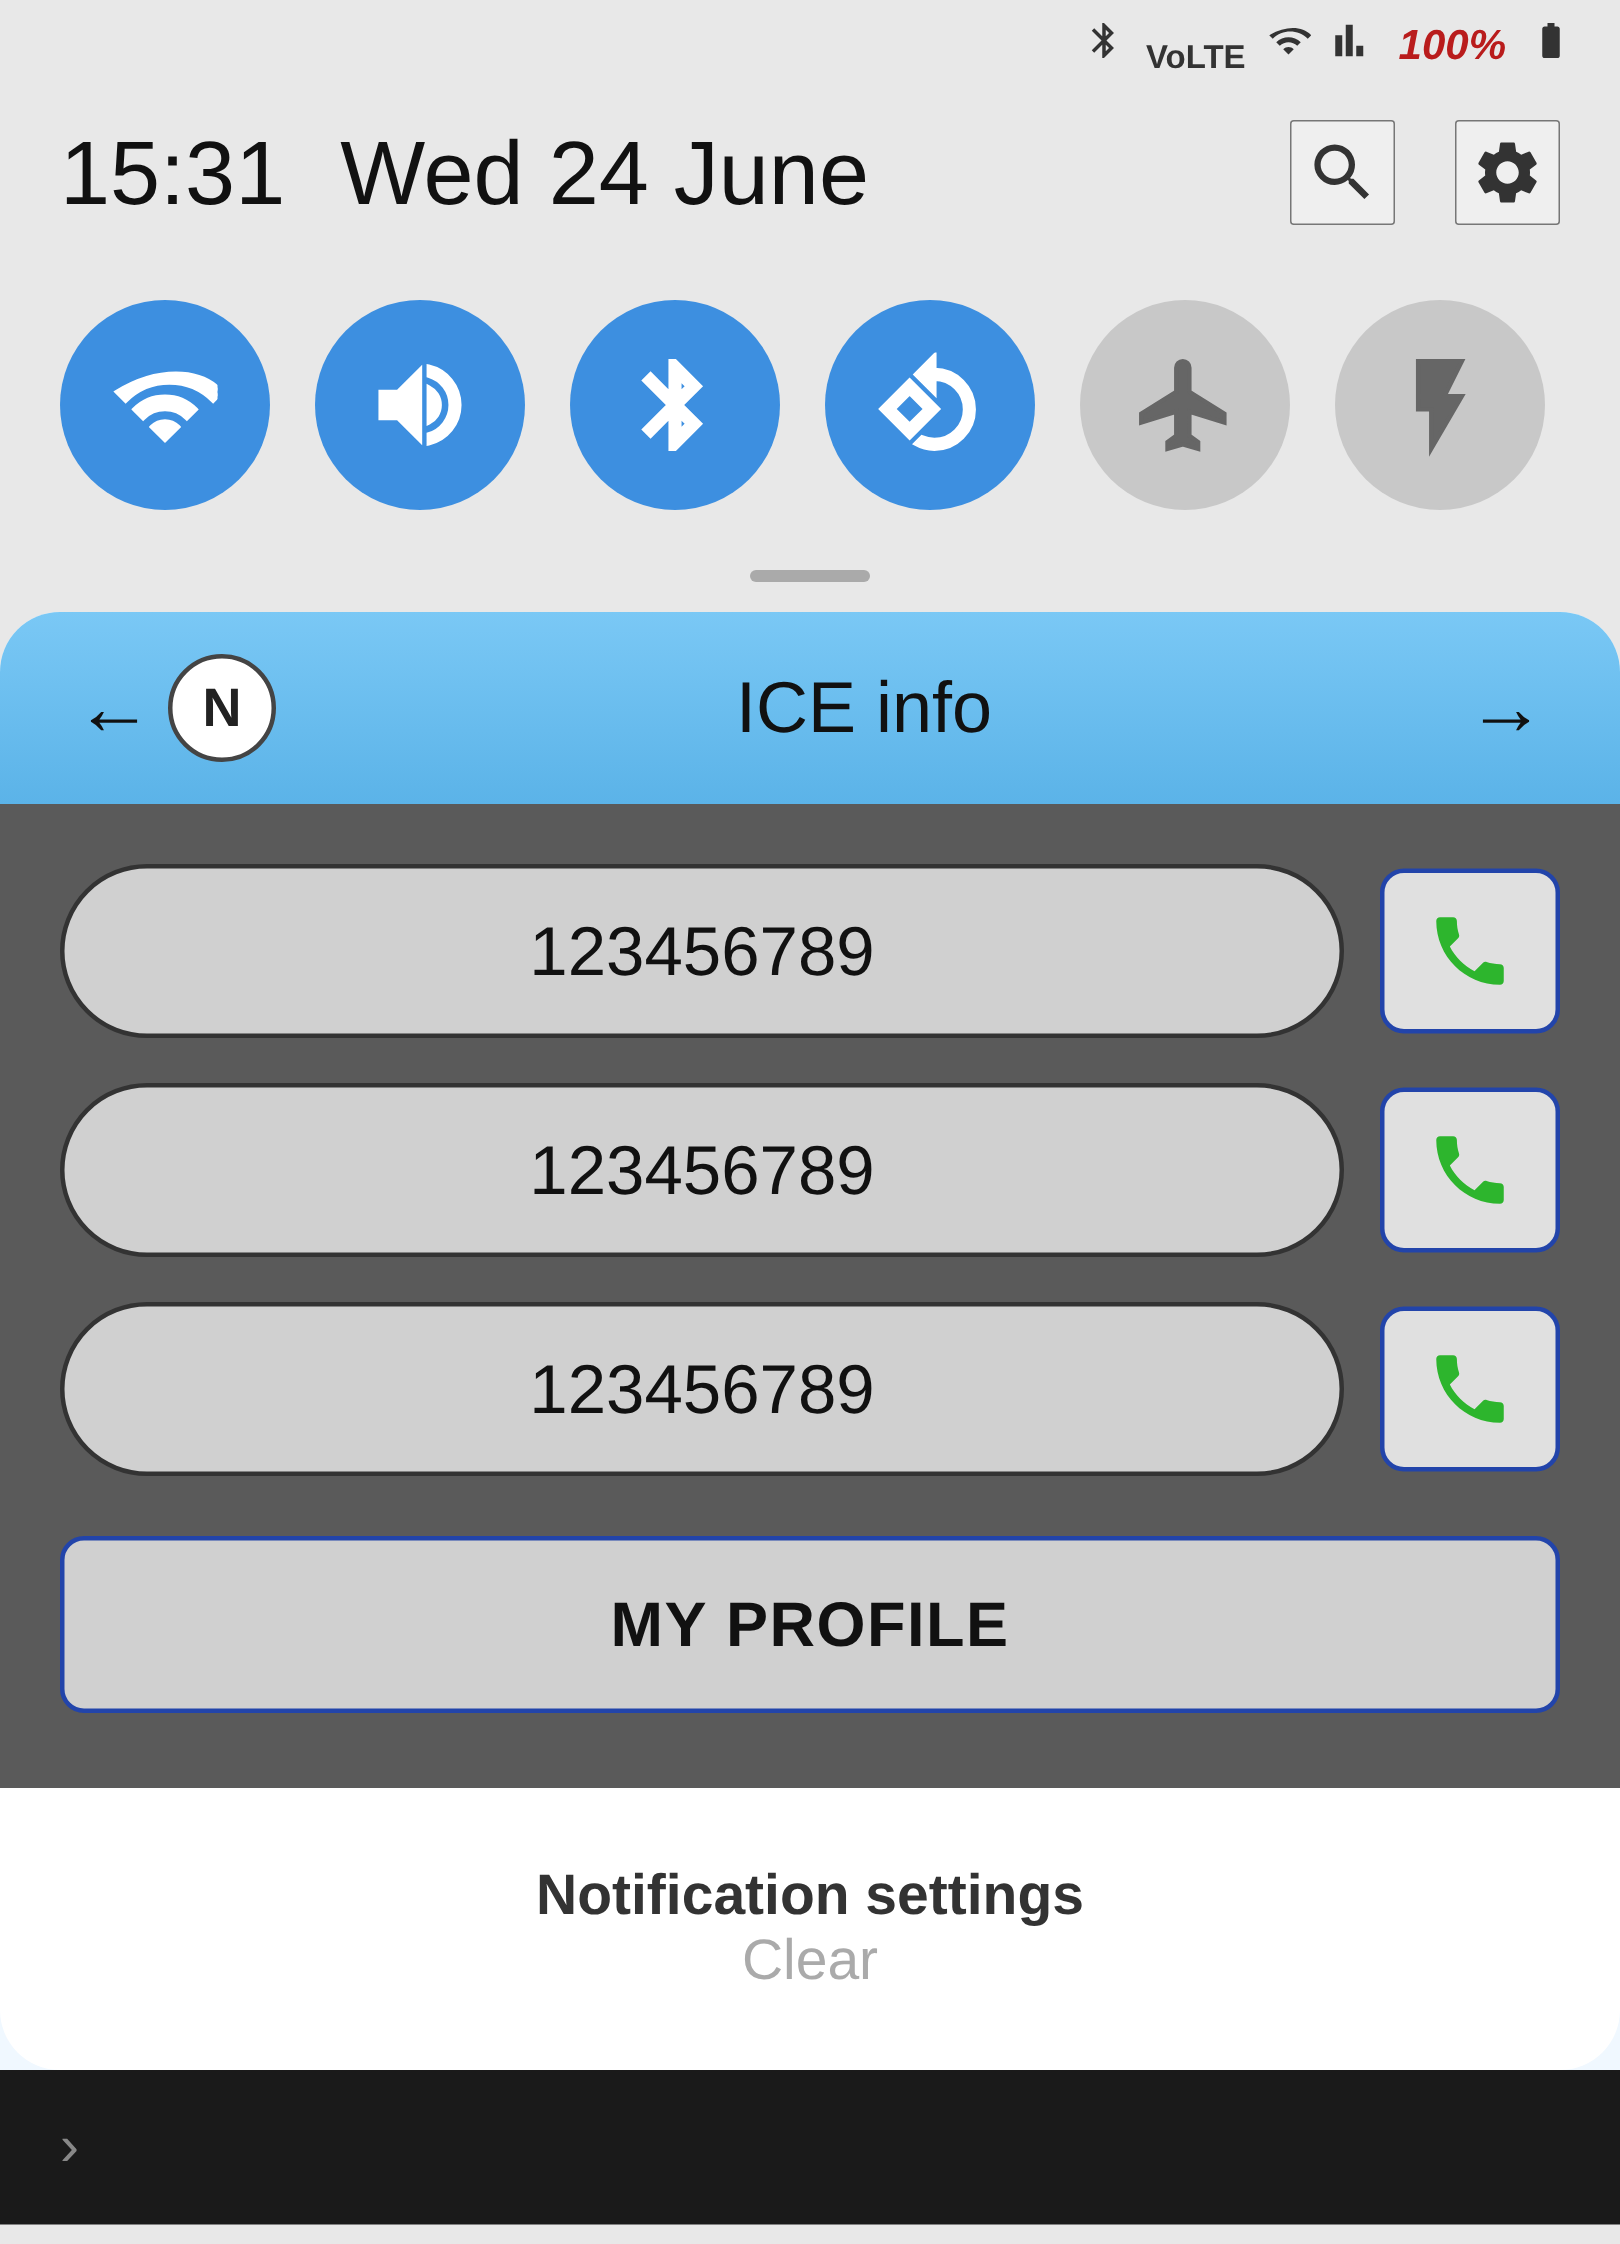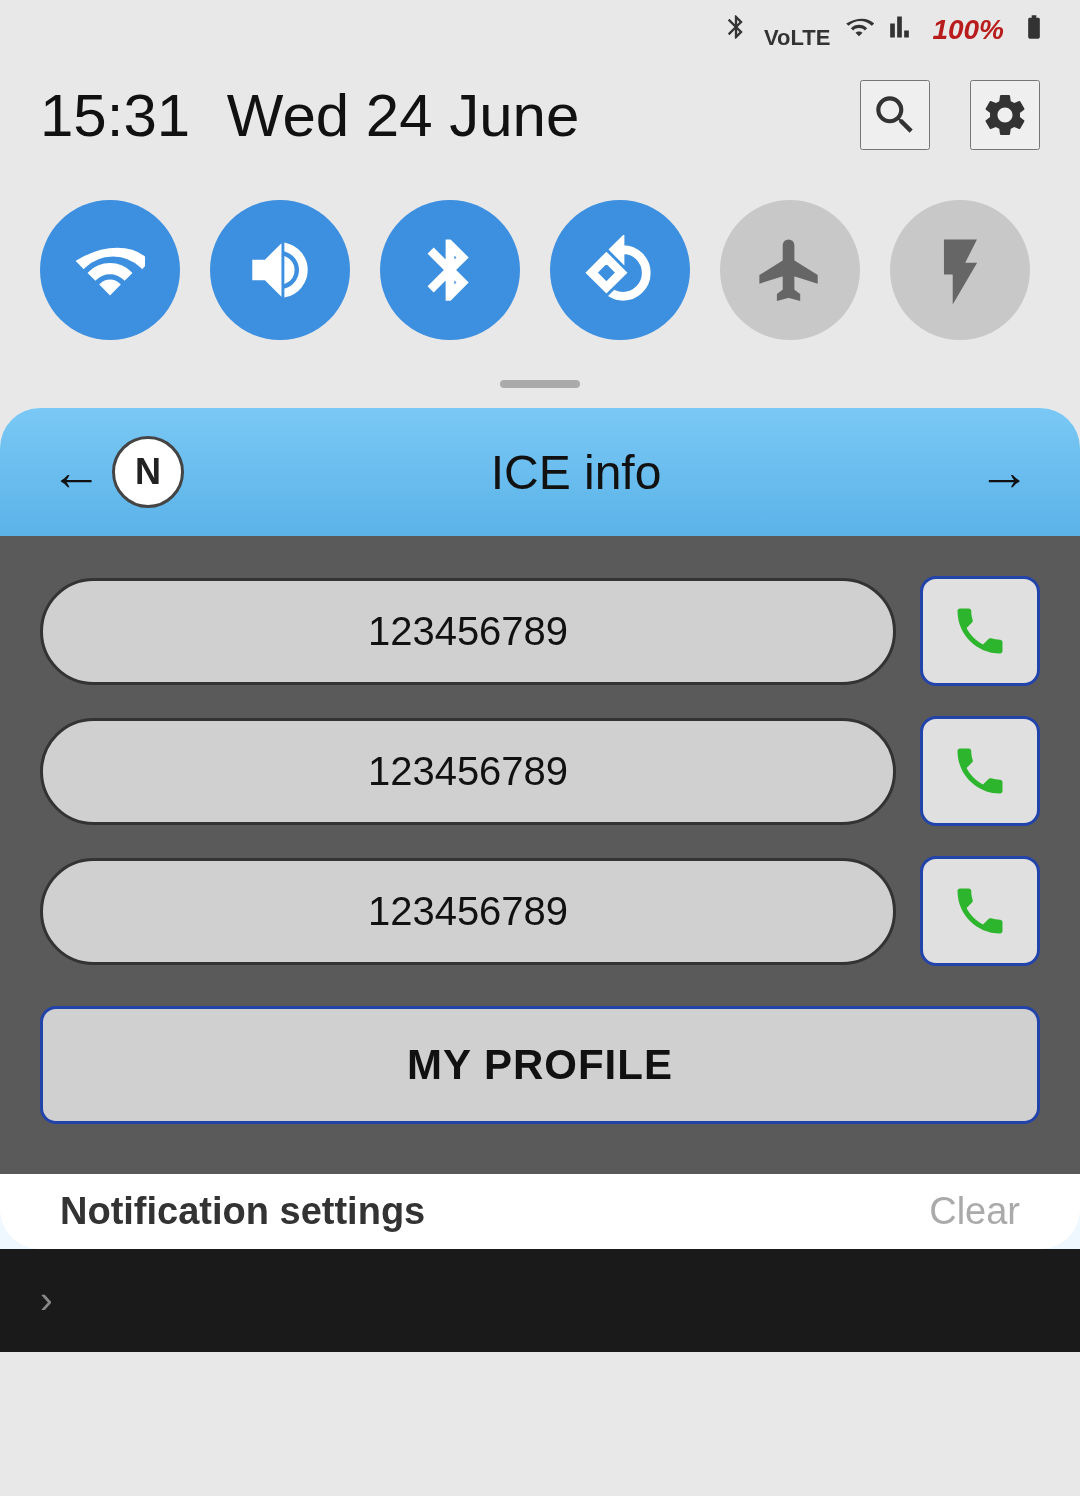--- a/index.html
+++ b/index.html
@@ -192,21 +192,21 @@
       align-items: center;
       gap: 24px;
       margin-bottom: 30px;
     }
     .phone-input {
       flex: 1;
       background: #d0d0d0;
       border-radius: 60px;
       border: 3px solid #333;
       padding: 28px 40px;
-      font-size: 40px;
+      font-size: 46px;
       font-weight: 500;
       color: #111;
       text-align: center;
       outline: none;
     }
     .call-btn {
       width: 120px;
       height: 110px;
       background: #e0e0e0;
       border: 3px solid #2244aa;
@@ -243,22 +243,23 @@
     }
 
     
     .notif-settings-bar {
       width: 100%;
       background: #fff;
       border-radius: 0 0 40px 40px;
       display: flex;
       align-items: center;
       justify-content: space-between;
-      padding: 16px 60px;
+      padding: 51px 60px;
       margin-top: 0;
+      flex-direction: column;
     }
     .notif-settings-label {
       font-size: 38px;
       font-weight: 700;
       color: #333;
     }
     .notif-clear-btn {
       font-size: 38px;
       font-weight: 400;
       color: #aaa;

